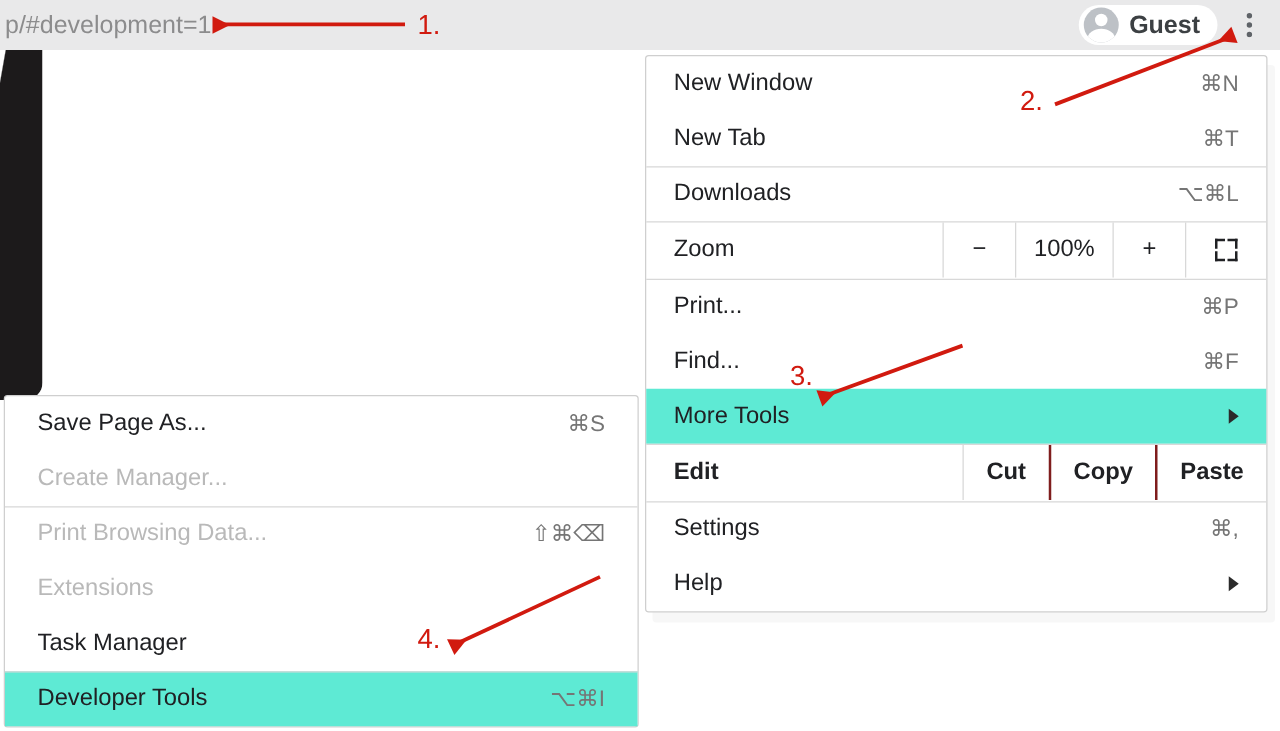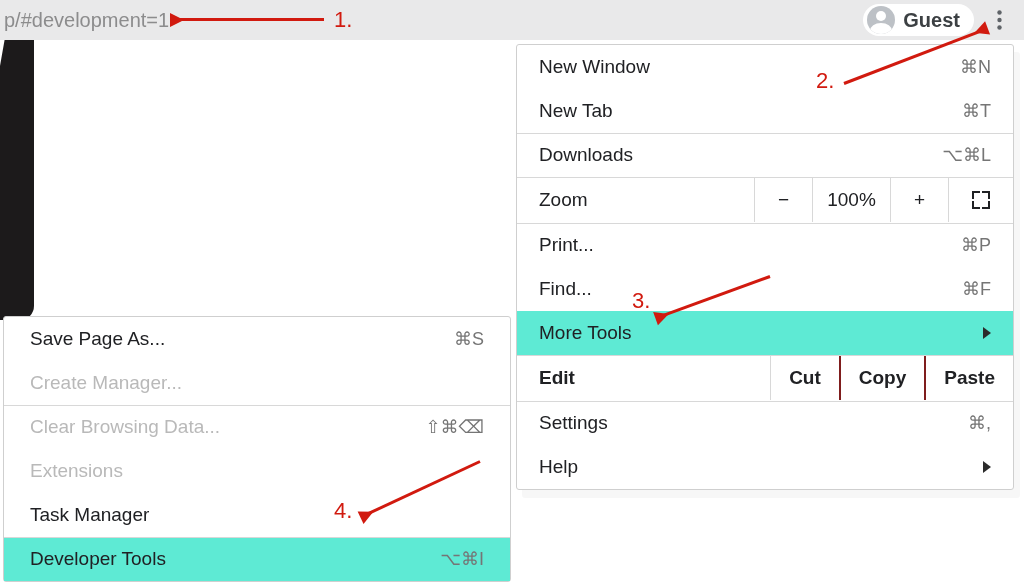--- a/index.html
+++ b/index.html
@@ -311,21 +311,21 @@
 
 <div class="submenu">
   <div class="menu-row">
     <span class="label">Save Page As...</span>
     <span class="shortcut">⌘S</span>
   </div>
   <div class="menu-row disabled">
     <span class="label">Create Manager...</span>
   </div>
   <div class="menu-row menu-sep disabled">
-    <span class="label">Clear Browsing Data...</span>
+    <span class="label">Print Browsing Data...</span>
     <span class="shortcut">⇧⌘⌫</span>
   </div>
   <div class="menu-row disabled">
     <span class="label">Extensions</span>
   </div>
   <div class="menu-row">
     <span class="label">Task Manager</span>
   </div>
   <div class="menu-row menu-sep highlight">
     <span class="label">Developer Tools</span>

